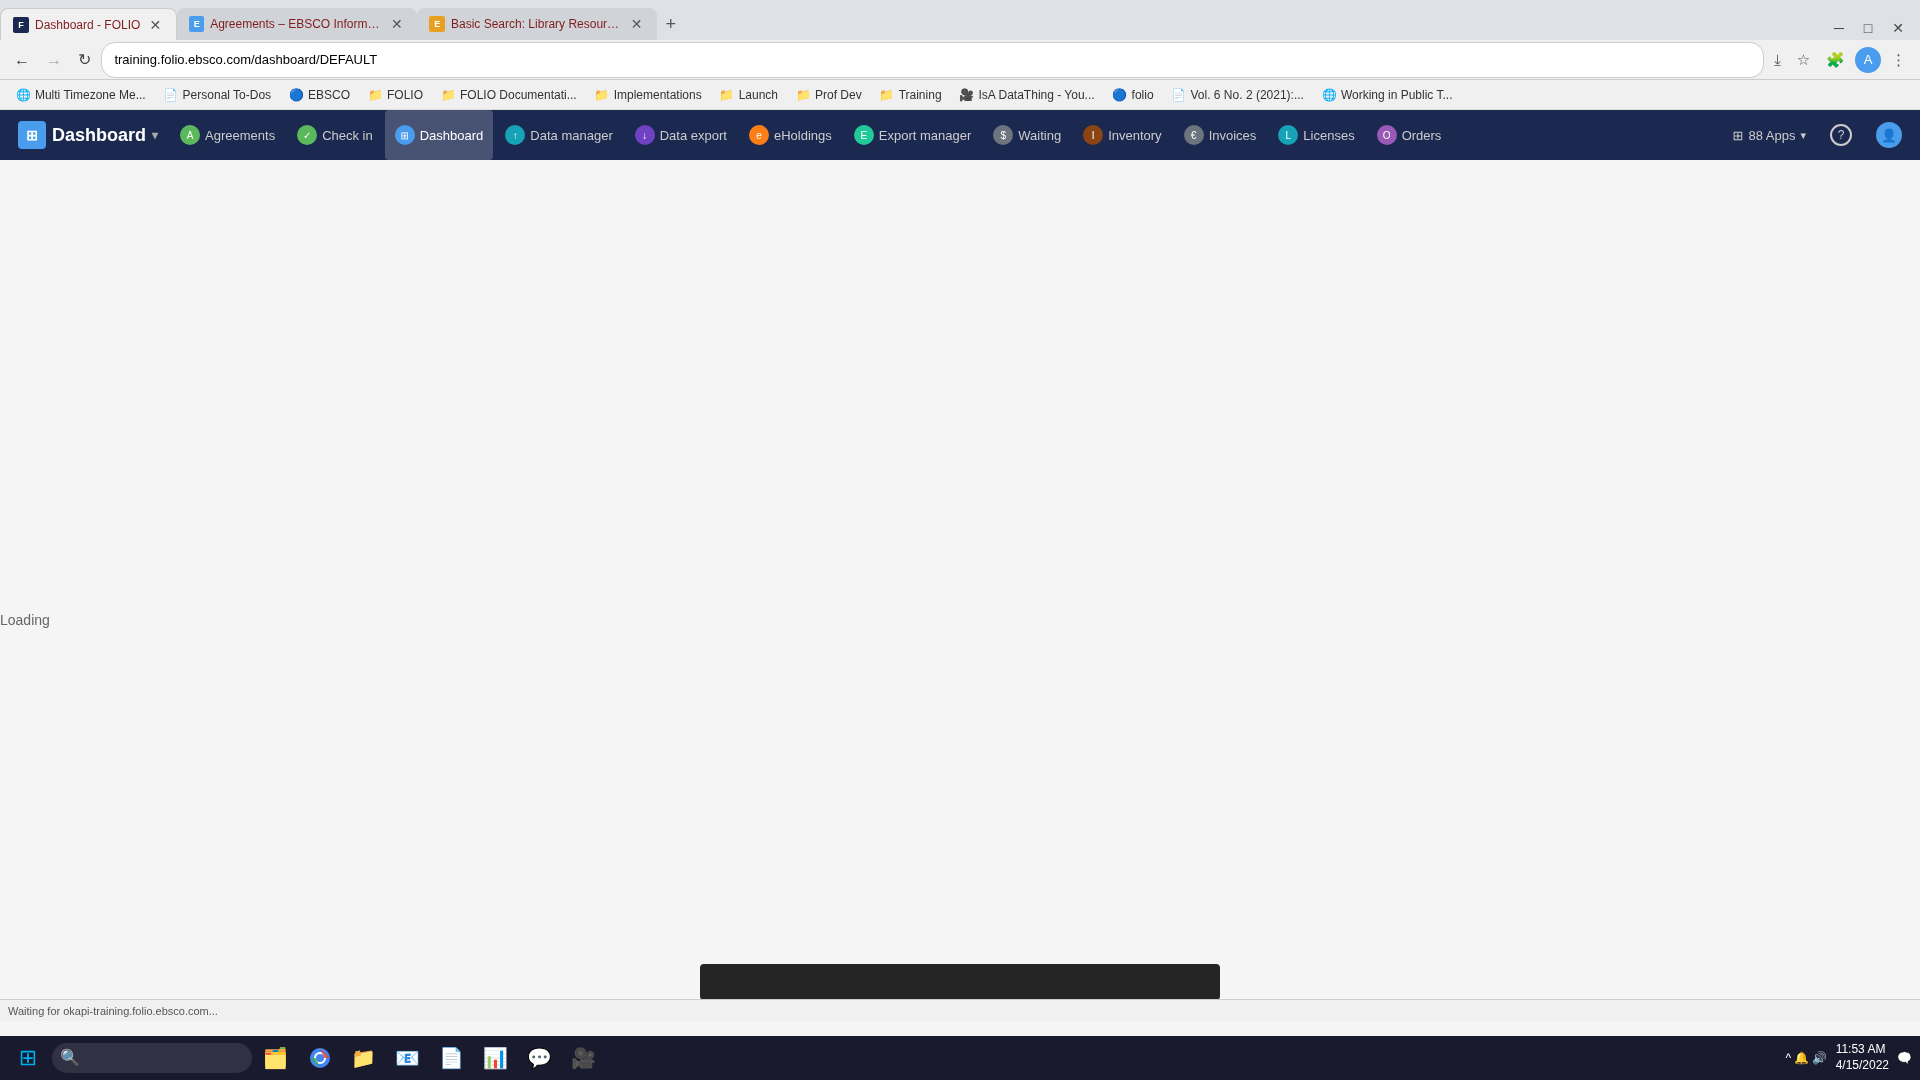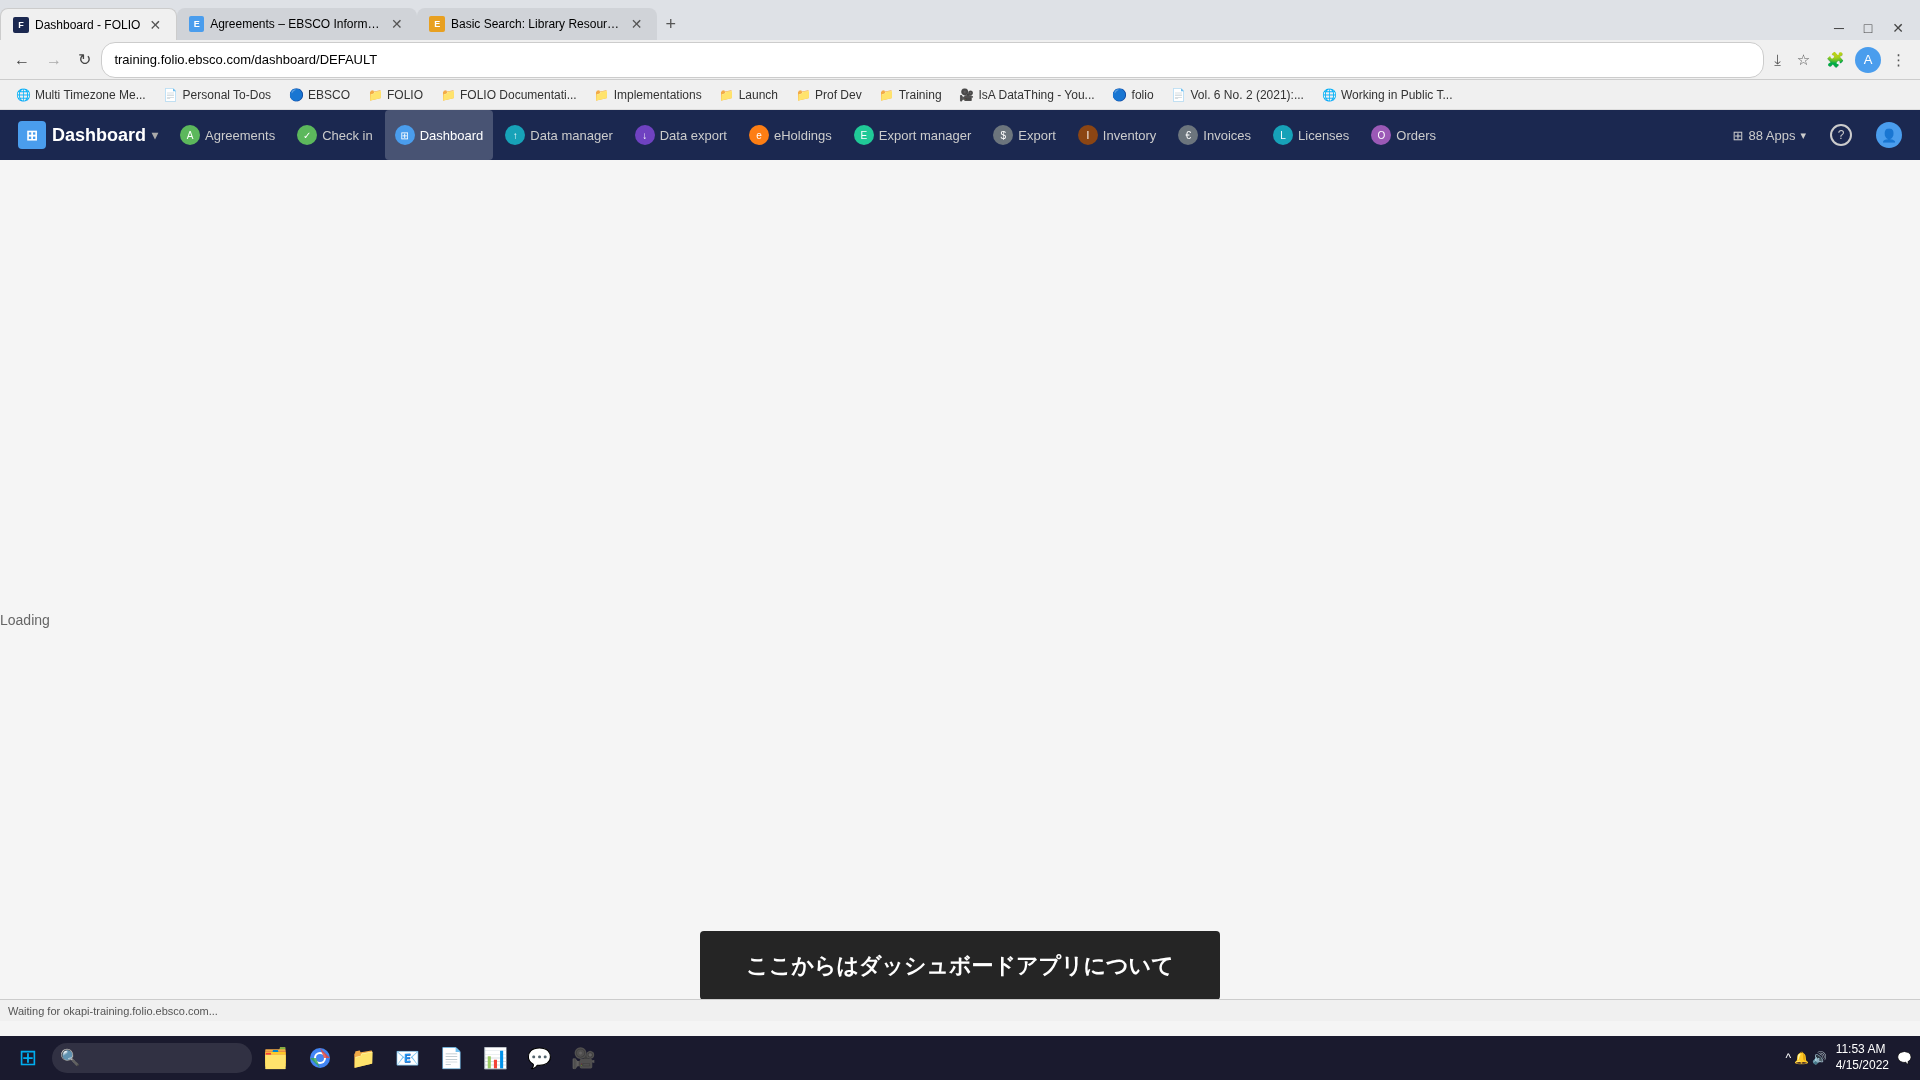--- a/index.html
+++ b/index.html
@@ -27,21 +27,21 @@
     }
     .tab.active {
       background: #f0f0f0;
       border: 1px solid #ccc;
       border-bottom: none;
     }
     .tab.inactive {
       background: #d0d3d8;
     }
     .tab-favicon { width: 16px; height: 16px; border-radius: 2px; display: inline-block; }
-    .tab-title { font-size: 12px; color: #000000; white-space: nowrap; overflow: hidden; text-overflow: ellipsis; max-width: 180px; }
+    .tab-title { font-size: 12px; color: #7f1d1d; white-space: nowrap; overflow: hidden; text-overflow: ellipsis; max-width: 180px; }
     .tab-close { margin-left: auto; color: #555; font-size: 14px; cursor: pointer; padding: 2px; border-radius: 50%; width: 18px; height: 18px; display: flex; align-items: center; justify-content: center; }
     .tab-new { background: none; border: none; font-size: 18px; color: #555; cursor: pointer; padding: 0 8px; display: flex; align-items: center; height: 32px; }
     .tab-extras { margin-left: auto; display: flex; align-items: center; gap: 4px; padding-right: 8px; }
     .browser-btn { background: none; border: none; cursor: pointer; color: #444; font-size: 14px; padding: 4px 8px; }
 
     
     .address-bar-row {
       display: flex;
       align-items: center;
       background: #f0f0f0;
@@ -377,21 +377,21 @@
       <div class="folio-nav-item">
         <span class="icon-circle" style="background:#fd7e14;">e</span>
         <span>eHoldings</span>
       </div>
       <div class="folio-nav-item">
         <span class="icon-circle" style="background:#20c997;">E</span>
         <span>Export manager</span>
       </div>
       <div class="folio-nav-item">
         <span class="icon-circle" style="background:#6c757d;">$</span>
-        <span>Export</span>
+        <span>Waiting</span>
       </div>
       <div class="folio-nav-item">
         <span class="icon-circle" style="background:#8B4513;">I</span>
         <span>Inventory</span>
       </div>
       <div class="folio-nav-item">
         <span class="icon-circle" style="background:#6c757d;">€</span>
         <span>Invoices</span>
       </div>
       <div class="folio-nav-item">
@@ -416,21 +416,20 @@
           <span style="width:26px;height:26px;border-radius:50%;background:#4a9ded;display:inline-flex;align-items:center;justify-content:center;font-size:13px;color:white;">👤</span>
         </div>
       </div>
     </nav>
 
     <div class="folio-content">
       <span class="loading-text">Loading</span>
 
       <div class="subtitle-overlay">
         <div class="subtitle-text">
-          <div>ここからはダッシュボードアプリについて</div>
         </div>
       </div>
     </div>
 
   </div>
 </div>
 
 <div class="status-bar" style="bottom:59px;">
   <span>Waiting for okapi-training.folio.ebsco.com...</span>
 </div>

